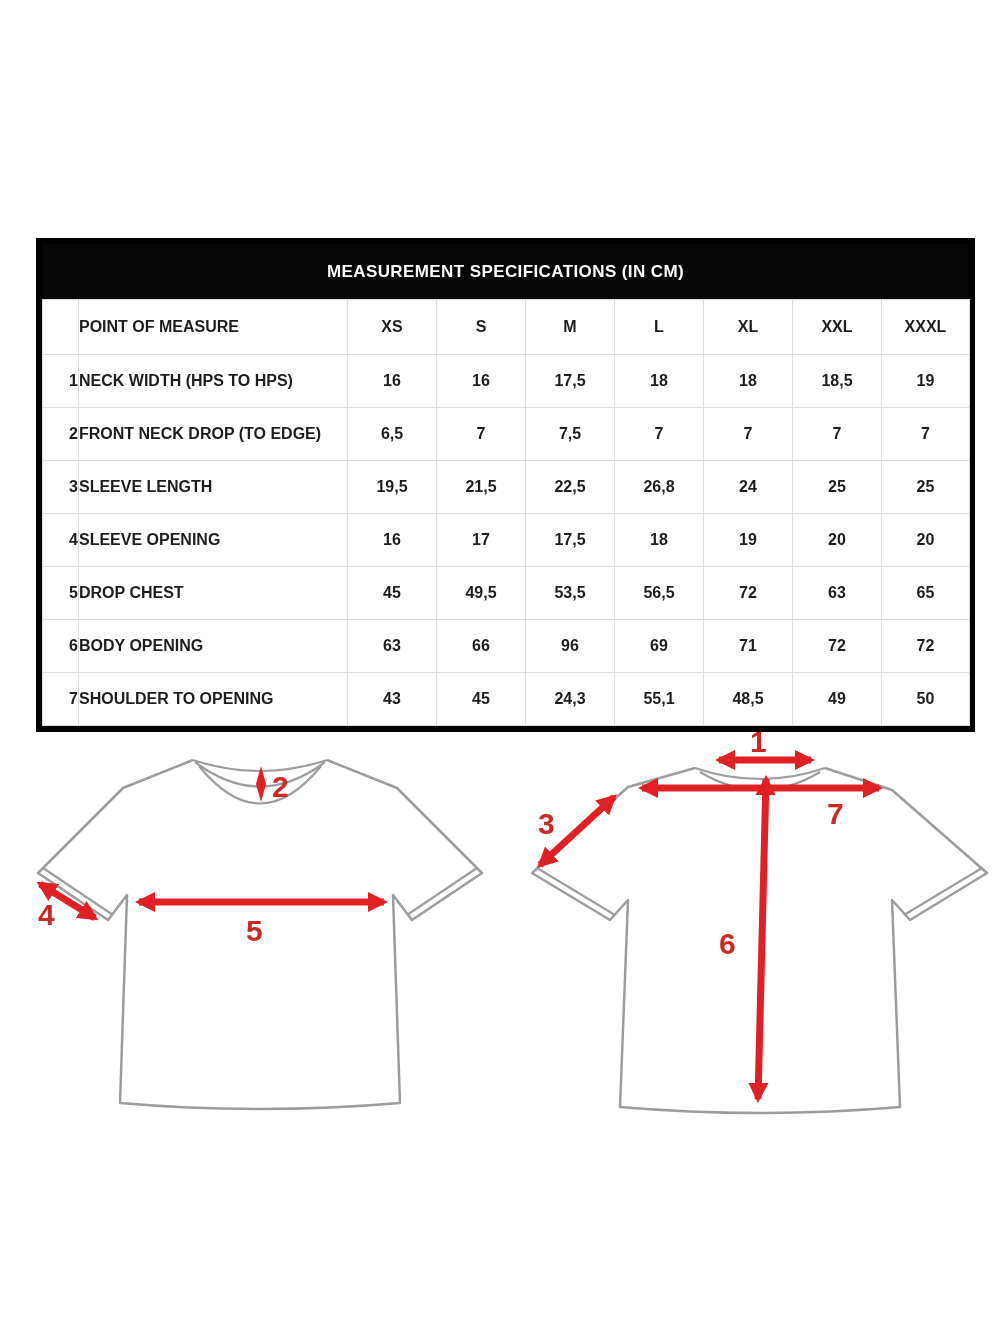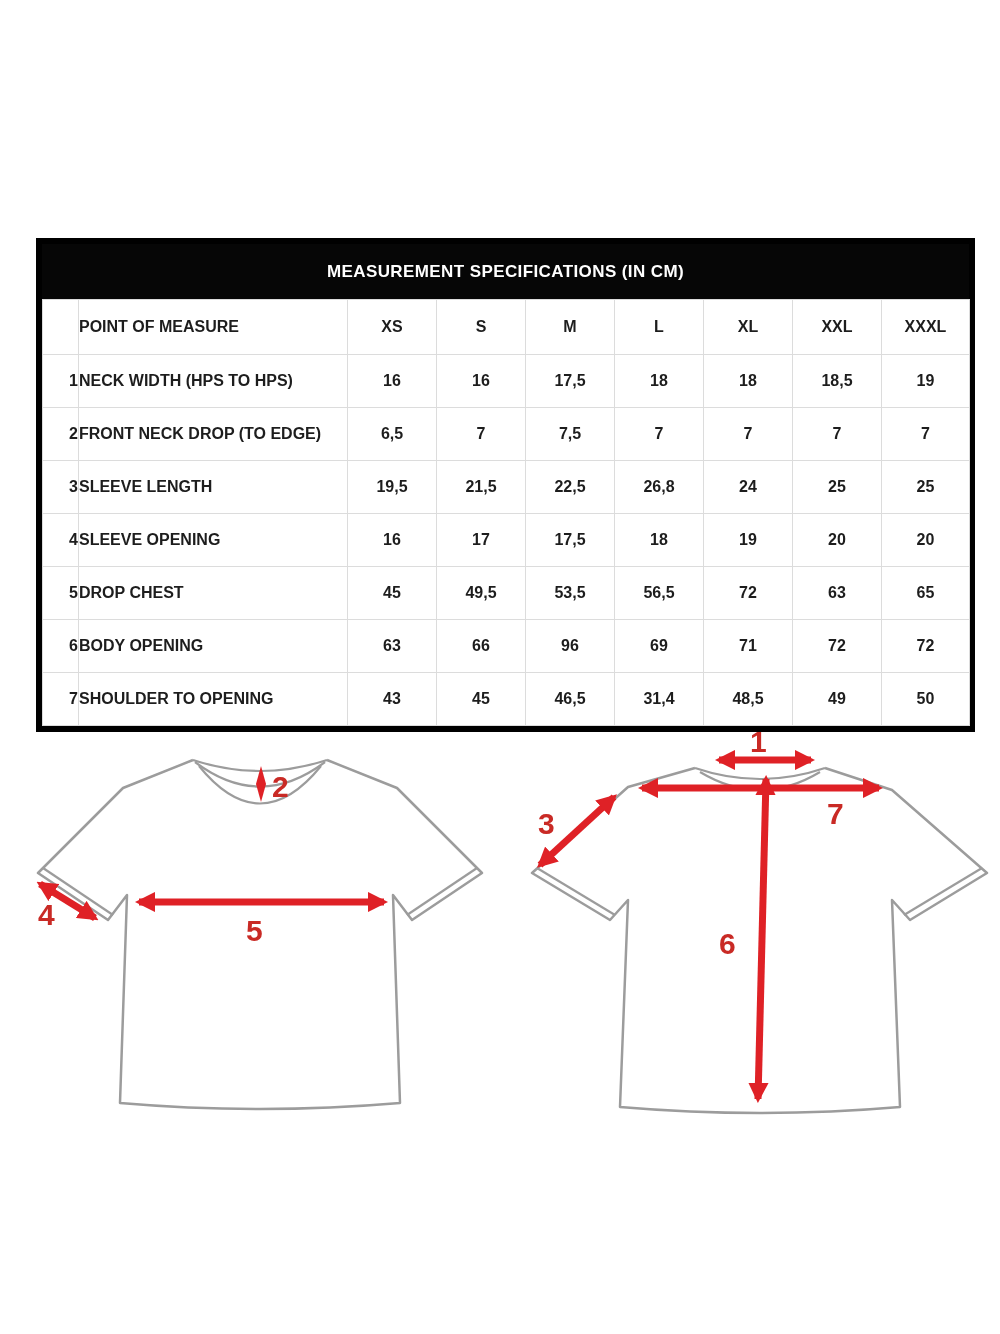--- a/index.html
+++ b/index.html
@@ -130,22 +130,22 @@
           <td class="val">69</td>
           <td class="val">71</td>
           <td class="val">72</td>
           <td class="val">72</td>
         </tr>
         <tr>
           <td class="num">7</td>
           <td class="label">SHOULDER TO OPENING</td>
           <td class="val">43</td>
           <td class="val">45</td>
-          <td class="val">46,5</td>
-          <td class="val">31,4</td>
+          <td class="val">24,3</td>
+          <td class="val">55,1</td>
           <td class="val">48,5</td>
           <td class="val">49</td>
           <td class="val">50</td>
         </tr>
       </tbody>
     </table>
   </div>
 
   <svg class="diagram front-svg" width="480" height="390" viewBox="0 0 480 390">
     <defs>

